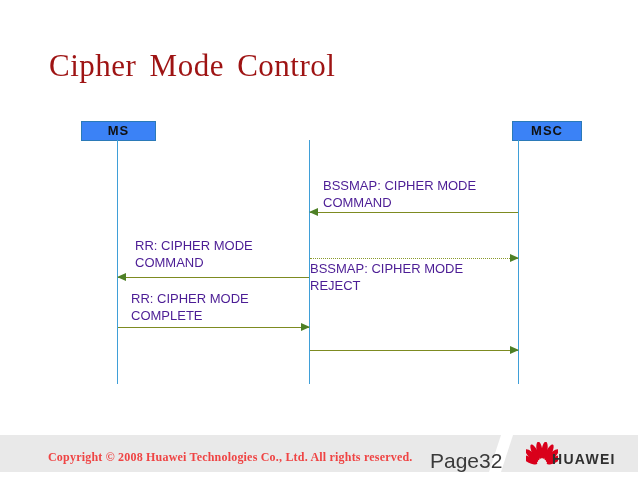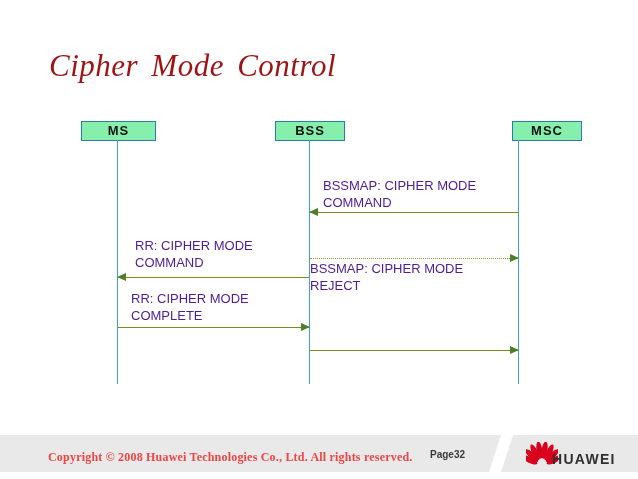--- a/index.html
+++ b/index.html
@@ -10,26 +10,26 @@
     font-family:"Liberation Sans",sans-serif;
     overflow:hidden;
   }
   
   .title{
     position:absolute;left:49px;top:50px;
     font-family:"Liberation Serif",serif;
     font-size:31px;font-weight:400;
     color:#9e1313;
     letter-spacing:0.5px;word-spacing:5px;
-    white-space:nowrap;line-height:1;font-style:italic;
+    white-space:nowrap;line-height:1;
   }
   
   .entity{
     position:absolute;top:121px;height:18px;
-    border:1.5px solid #2b7ab8;background:#86efac;
+    border:1.5px solid #2b7ab8;background:#3b82f6;
     font-size:13px;font-weight:700;color:#111111;
     text-align:center;line-height:18px;letter-spacing:1px;
     box-sizing:content-box;
   }
   .entity.ms{left:81px;width:73px;}
   .entity.bss{left:275px;width:68px;}
   .entity.msc{left:512px;width:68px;}
   
   .lifeline{
     position:absolute;top:140px;height:244px;width:0;
@@ -77,38 +77,37 @@
     background:#ffffff;transform:skewX(-18deg);
   }
   .copyright{
     position:absolute;left:48px;top:450px;
     font-family:"Liberation Serif",serif;
     font-size:12px;font-weight:700;color:#ef4444;
     letter-spacing:0.2px;white-space:nowrap;
   }
   .page-label{
     position:absolute;left:430px;top:449px;
-    font-size:10px;color:#3a3a3a;white-space:nowrap;font-weight:bold;
+    font-size:21px;color:#3a3a3a;white-space:nowrap;
   }
   .huawei-logo{position:absolute;left:526px;top:442px;width:32px;height:28px;}
   .huawei-word{
     position:absolute;left:552px;top:451px;
     font-size:14px;font-weight:700;color:#2f2f2f;
     letter-spacing:1.3px;white-space:nowrap;
   }
 </style>
 </head>
 <body>
 
 <div class="slide">
 
   <div class="title">Cipher Mode Control</div>
 
   <div class="entity ms">MS</div>
-  <div class="entity bss">BSS</div>
   <div class="entity msc">MSC</div>
 
   <div class="lifeline ms"></div>
   <div class="lifeline bss"></div>
   <div class="lifeline msc"></div>
 
   <div class="msg-label l1">BSSMAP: CIPHER MODE COMMAND</div>
   <div class="arrow a1">
     <div class="head left"></div>
   </div>

